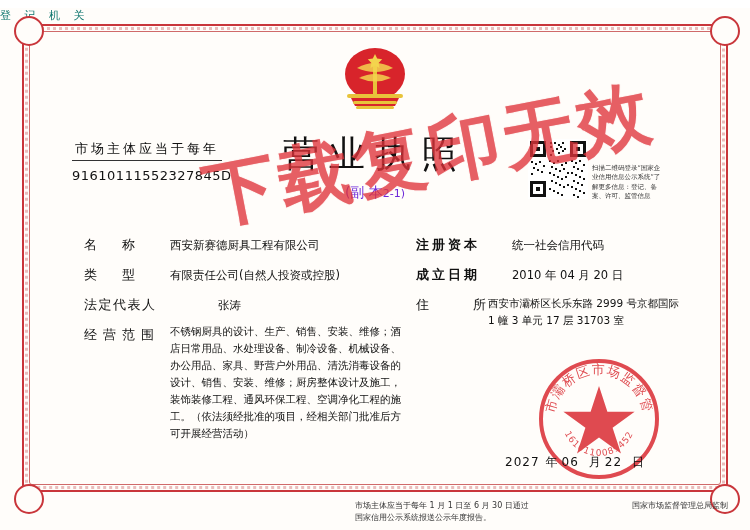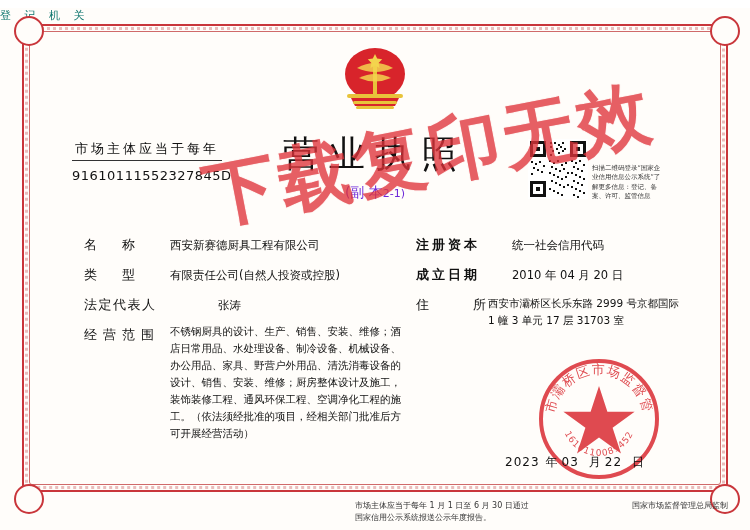--- a/index.html
+++ b/index.html
@@ -403,21 +403,21 @@
           <textPath href="#sealTop" startOffset="50%" text-anchor="middle">西安市灞桥区市场监督管理局</textPath>
         </text>
         <text font-size="9" fill="#d8242b" font-family="'DejaVu Sans','Liberation Sans',sans-serif" letter-spacing="1">
           <textPath href="#sealBottom" startOffset="50%" text-anchor="middle">1610110089452</textPath>
         </text>
       </g>
     </svg>
   </div>
 
   <div class="date-line">
-    <span class="n">2023</span><span class="unit-first">年</span><span class="n">03</span><span class="unit">月</span><span class="n">22</span><span class="unit">日</span>
+    <span class="n">2027</span><span class="unit-first">年</span><span class="n">06</span><span class="unit">月</span><span class="n">22</span><span class="unit">日</span>
   </div>
 
   <div class="watermark">下载复印无效</div>
 
   <div class="footer">
     <div class="footer-center">
       <div>市场主体应当于每年 1 月 1 日至 6 月 30 日通过</div>
       <div>国家信用公示系统报送公示年度报告。</div>
     </div>
     <div class="footer-right">国家市场监督管理总局监制</div>

